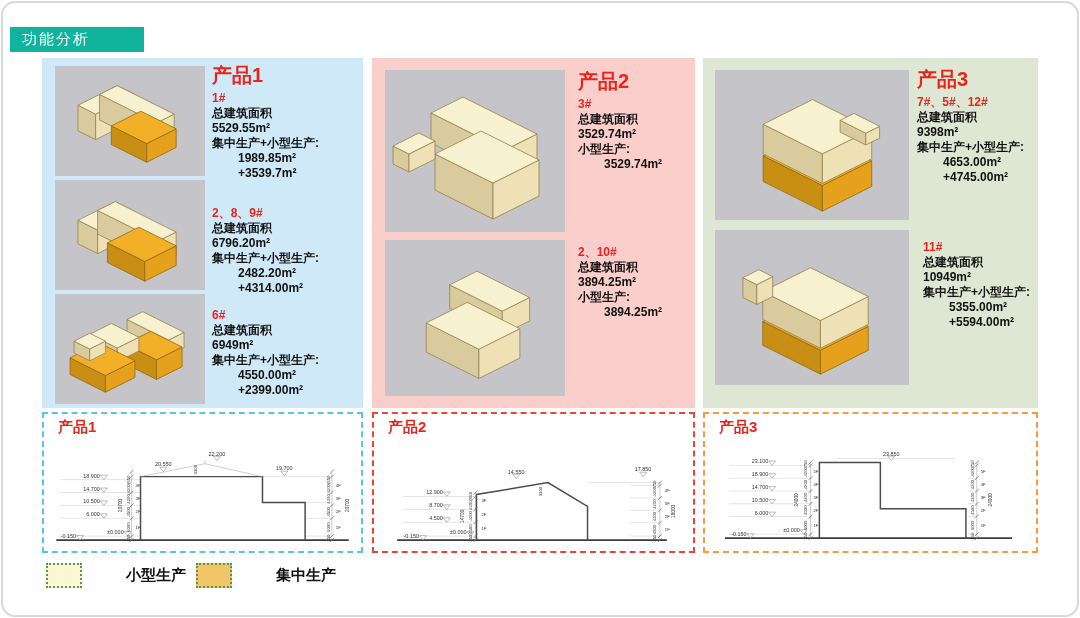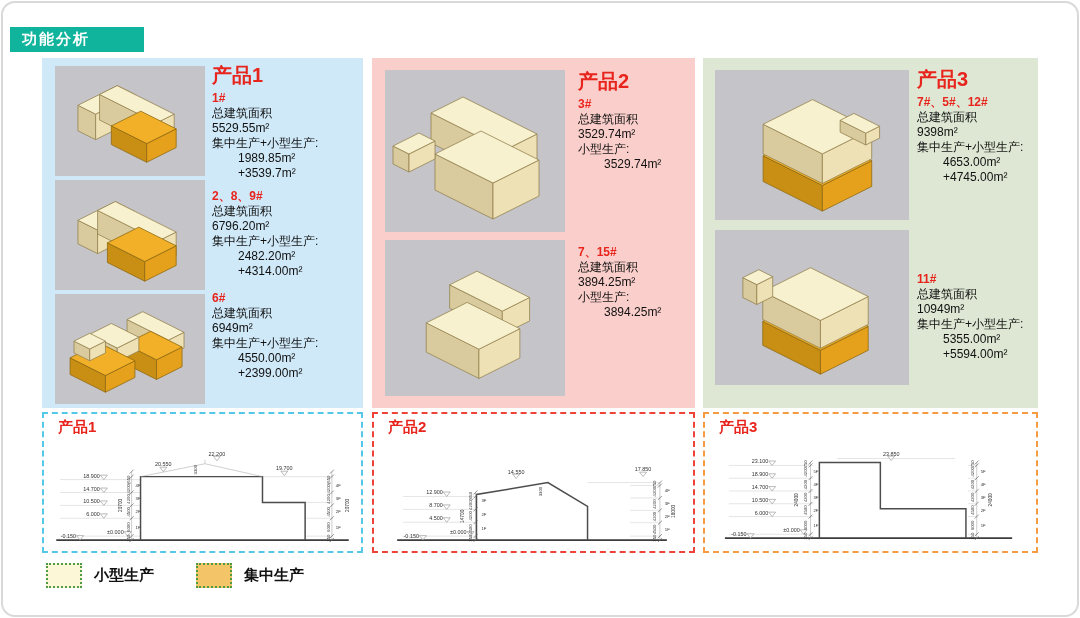--- a/index.html
+++ b/index.html
@@ -1,48 +1,48 @@
 <!DOCTYPE html>
 <html><head>
 <meta charset="utf-8">
 <style>
   html,body{margin:0;padding:0;}
   body{width:1080px;height:618px;position:relative;background:#fff;
        font-family:"Liberation Sans","DejaVu Sans",sans-serif;overflow:hidden;}
   .frame{position:absolute;left:1px;top:1px;right:1px;bottom:1px;border:2px solid #d9d9d9;border-radius:14px;}
   .title-badge{position:absolute;left:10px;top:27px;background:#10b39c;color:#fff;
-       font-weight:bold;font-size:15px;padding:3px 12px;min-width:110px;letter-spacing:2px;}
+       font-weight:normal;font-size:15px;padding:3px 12px;min-width:110px;letter-spacing:2px;}
   .panel{position:absolute;top:58px;height:350px;}
   #panel1{left:42px;width:321px;background:#cfe9f8;}
   #panel2{left:372px;width:323px;background:#facfcb;}
   #panel3{left:703px;width:335px;background:#dde7d3;}
   .img-box{background:#c5c4c9;overflow:hidden;}
   .p1-imgs{position:absolute;left:13px;top:8px;width:150px;}
   .p1-imgs .img-box{width:150px;height:110px;margin-bottom:4px;}
   .p1-text{position:absolute;left:170px;top:4px;right:4px;}
   .ptitle{color:#e8251d;font-size:20px;font-weight:bold;margin-bottom:2px;}
   .no{color:#e8251d;font-weight:bold;font-size:12px;line-height:1.25;}
-  .ln{font-weight:normal;font-size:12px;color:#111;line-height:1.25;white-space:nowrap;}
+  .ln{font-weight:bold;font-size:12px;color:#111;line-height:1.25;white-space:nowrap;}
   .ind{padding-left:26px;}
-  .blk2{margin-top:8px;} .blk3{margin-top:12px;}
+  .blk2{margin-top:25px;} .blk3{margin-top:12px;}
   .p2-img1{position:absolute;left:13px;top:12px;width:180px;height:162px;}
   .p2-img2{position:absolute;left:13px;top:182px;width:180px;height:156px;}
   .p2-text1{position:absolute;left:206px;top:10px;width:114px;}
   .p2-text2{position:absolute;left:206px;top:187px;width:114px;}
   .p3-img1{position:absolute;left:12px;top:12px;width:194px;height:150px;}
   .p3-img2{position:absolute;left:12px;top:172px;width:194px;height:155px;}
   .p3-text1{position:absolute;left:214px;top:8px;width:119px;}
-  .p3-text2{position:absolute;left:214px;top:182px;width:119px;margin-top:32px;}
+  .p3-text2{position:absolute;left:220px;top:182px;width:119px;}
   .elev{position:absolute;top:412px;height:141px;background:#fff;box-sizing:border-box;}
   #elev1{left:42px;width:321px;border:2px dashed #55c8e8;}
   #elev2{left:372px;width:323px;border:2px dashed #ee4339;}
   #elev3{left:703px;width:335px;border:2px dashed #f59b42;}
   .etitle{position:absolute;left:14px;top:4px;color:#e8251d;font-weight:bold;font-size:15px;}
   .elev-svg{position:absolute;left:2px;bottom:1px;}
-  .legend-item{position:absolute;top:563px;display:flex;align-items:center;}
+  .legend-item{position:absolute;top:563px;display:flex;align-items:center;gap:32px;}
   .swatch{display:inline-block;width:36px;height:25px;border:2px dotted #4e9b43;box-sizing:border-box;}
   .swatch-small{background:#fcf7d6;}
   .swatch-central{background:#f4c469;}
   .legend-label{font-weight:bold;font-size:15px;color:#111;margin-left:12px;}
   
   .eline{stroke:#c9c9c9;stroke-width:.5;fill:none;}
   .ground{stroke:#3d3d3d;stroke-width:1.8;}
   .bld{stroke:#4c4c4c;stroke-width:1.5;fill:none;}
   .thin{stroke:#a8a8a8;stroke-width:.55;fill:none;}
   .dline{stroke:#999;stroke-width:.5;}
@@ -154,21 +154,21 @@
       </svg></div>
   <div class="p2-text1">
     <div class="ptitle">产品2</div>
     <div class="no">3#</div>
     <div class="ln">总建筑面积</div>
     <div class="ln">3529.74m²</div>
     <div class="ln">小型生产:</div>
     <div class="ln ind">3529.74m²</div>
   </div>
   <div class="p2-text2">
-    <div class="no">7、15#</div>
+    <div class="no">2、10#</div>
     <div class="ln">总建筑面积</div>
     <div class="ln">3894.25m²</div>
     <div class="ln">小型生产:</div>
     <div class="ln ind">3894.25m²</div>
   </div>
 </div>
 
 <div class="panel" id="panel3">
   <div class="img-box p3-img1"><svg id="bimg6" width="194" height="150" viewBox="0 0 195 152">
         <polygon points="48,87 108,117 108,143 48,113" fill="#c98e14" stroke="#8f6a10" stroke-width="0.8" stroke-linejoin="round"></polygon>

